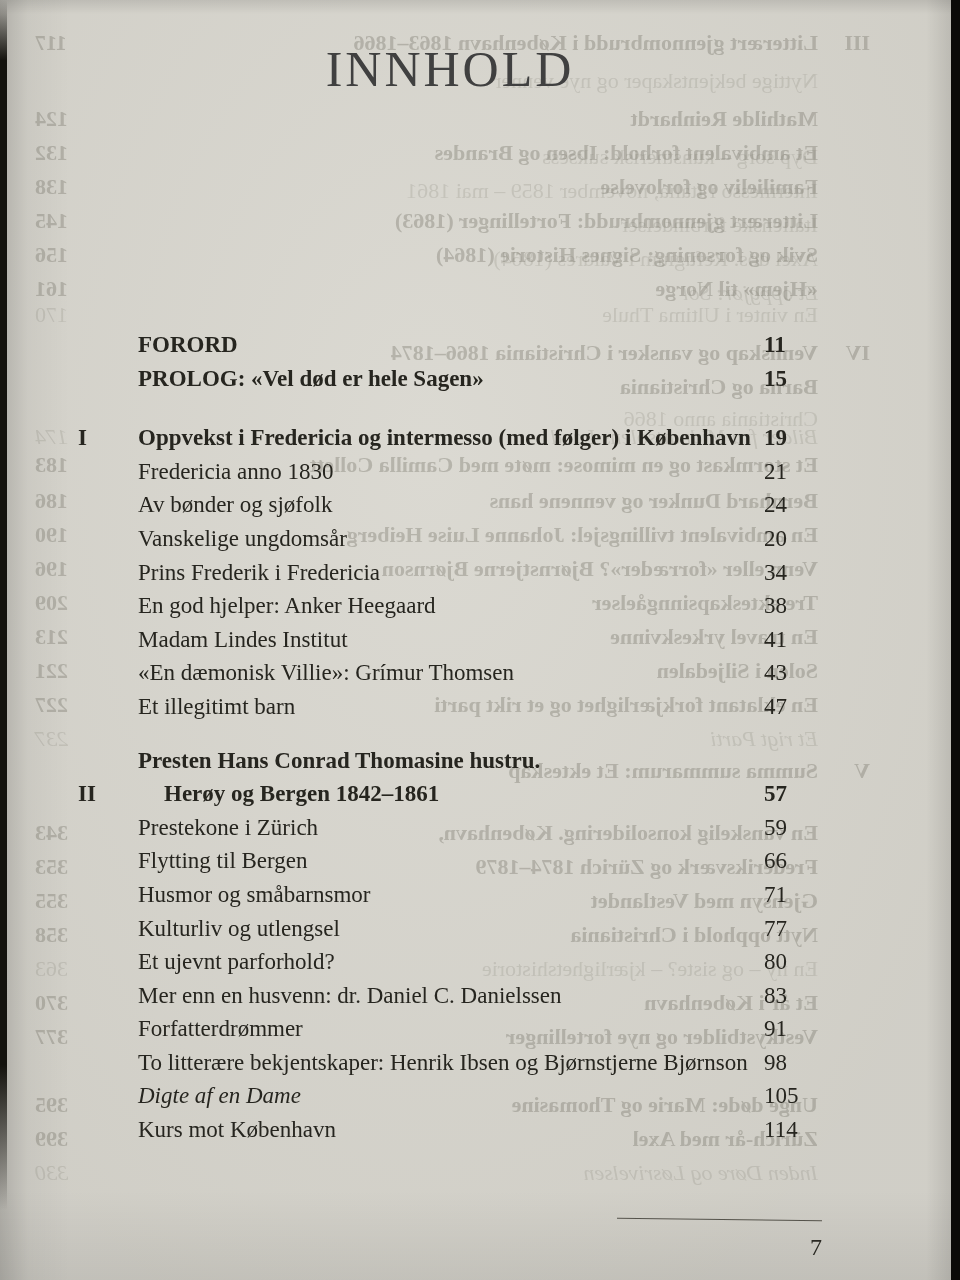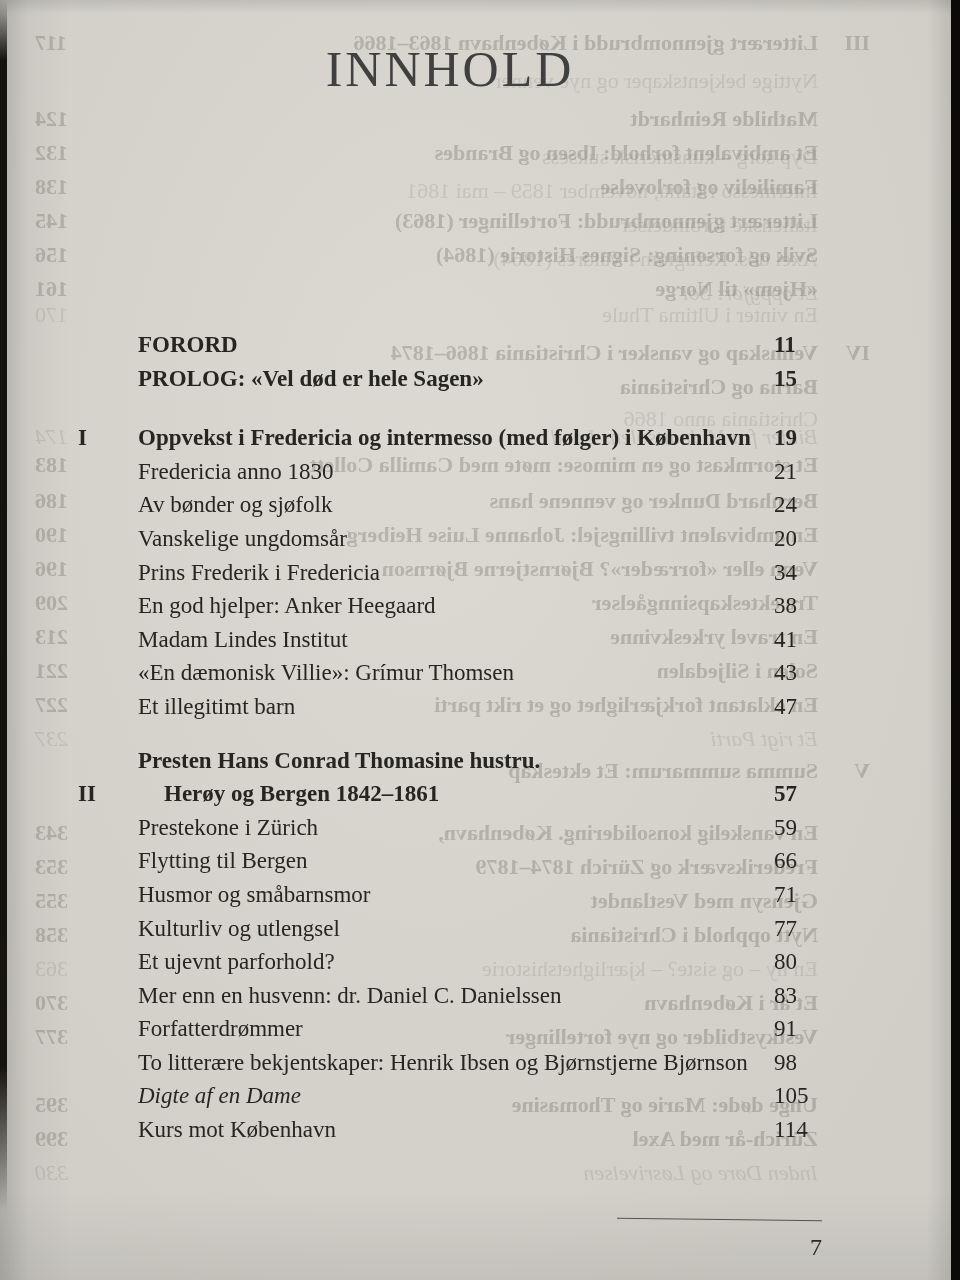--- a/index.html
+++ b/index.html
@@ -32,21 +32,21 @@
   .bleed .bline .blabel{flex:none;overflow:hidden;max-width:690px;}
   .bleed .bline .bnum{margin-left:auto;padding-left:10px;}
   .bleed .strong{opacity:0.34;font-weight:bold;}
   .bleed .faint{opacity:0.18;}
   .bleed .it{font-style:italic;}
 
   
   .content{position:absolute;left:78px;top:0;width:744px;height:1280px;color:#26251f;}
   .title{position:absolute;top:40px;left:0;right:0;margin:0;text-align:center;
          font-size:50px;font-weight:normal;letter-spacing:3px;color:#404040;}
-  .toc{position:absolute;top:328px;left:0;right:4px;}
+  .toc{position:absolute;top:328px;left:0;right:14px;}
   .row{display:flex;align-items:flex-end;line-height:33.6px;font-size:23px;}
   .row .numeral{flex:none;width:60px;}
   .row .label{flex:none;white-space:nowrap;max-width:662px;}
   .row .label .l2{display:block;margin-left:26px;}
   .row .pg{margin-left:auto;padding-left:8px;min-width:44px;}
   .row.bold{font-weight:bold;}
   .row.item .label{font-weight:normal;}
   .row.gap1{margin-top:26px;}
   .row.gap2{margin-top:20px;}
   .row .label.italic{font-style:italic;}

